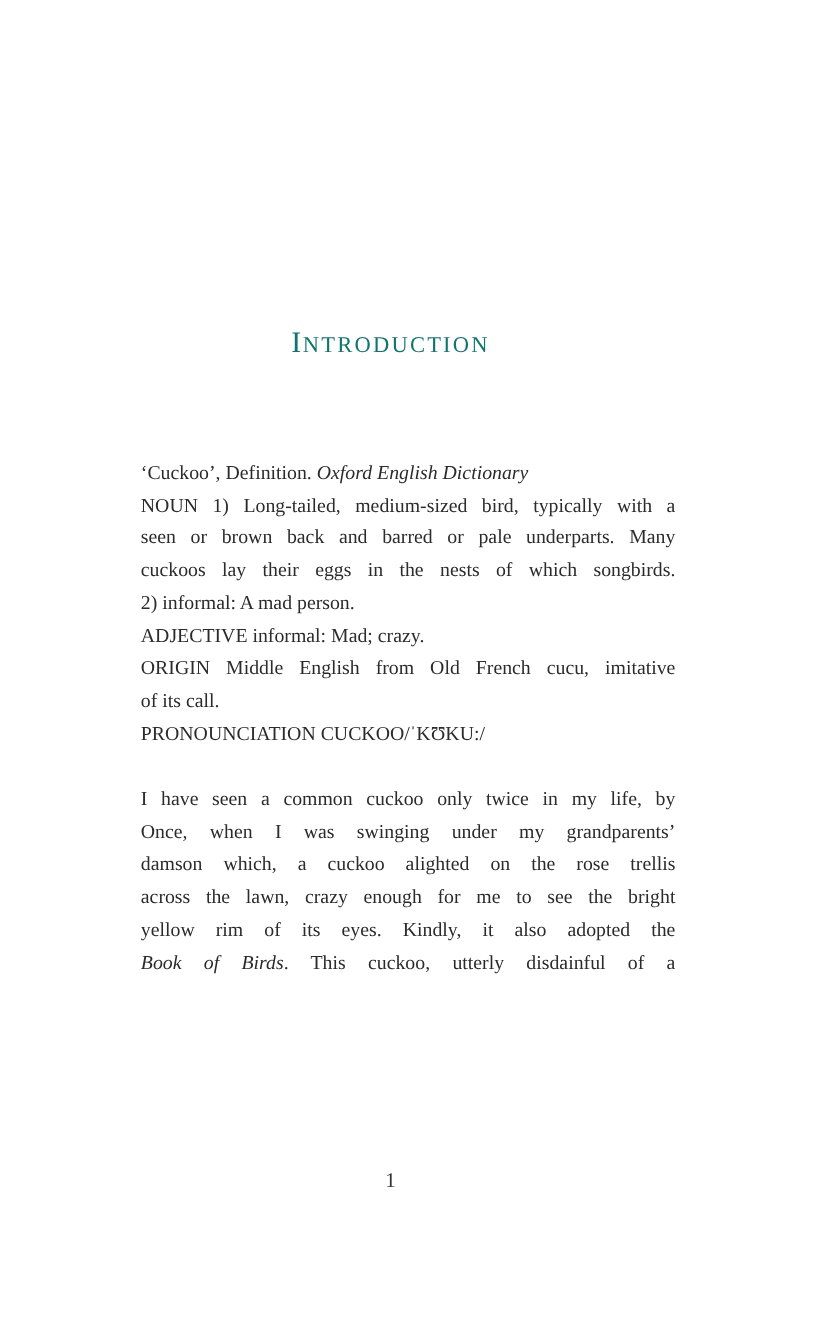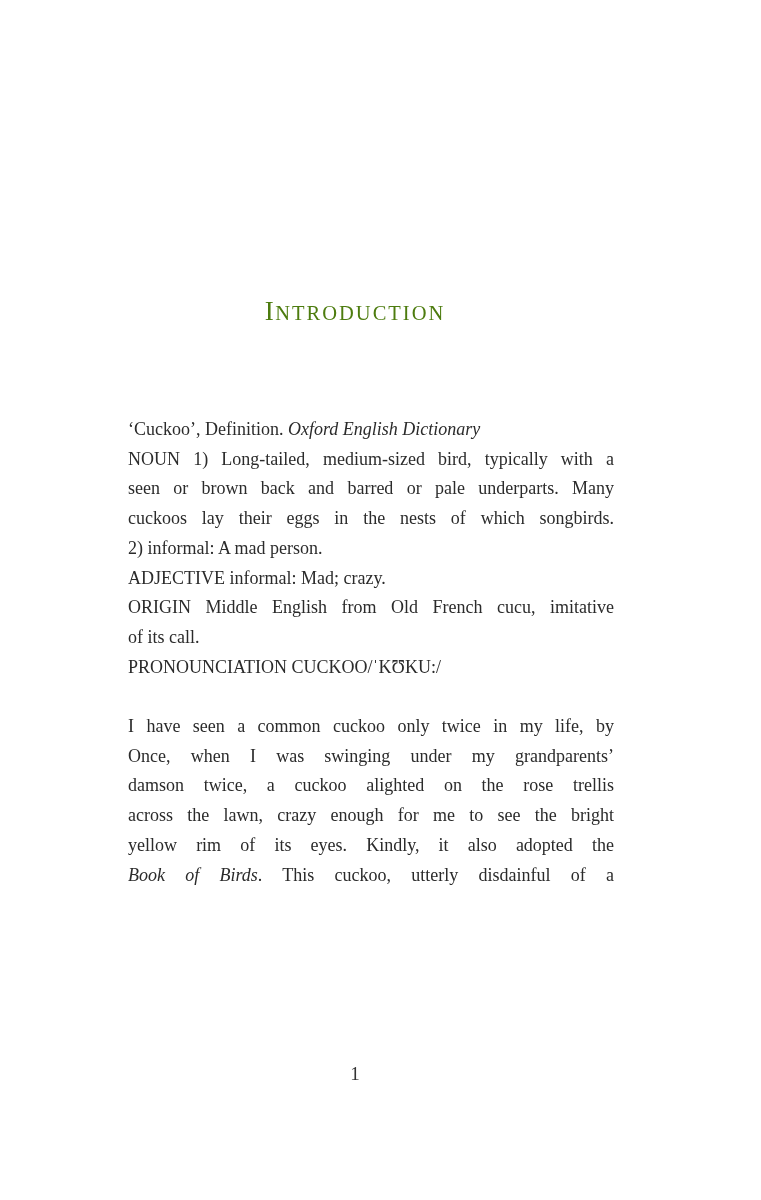--- a/index.html
+++ b/index.html
@@ -17,21 +17,21 @@
     overflow: hidden;
   }
   .title {
     position: absolute;
     left: 112px;
     width: 486px;
     top: 291px;
     margin: 0;
     text-align: center;
     font-weight: normal;
-    color: #4d7c0f;
+    color: #0f766e;
     white-space: nowrap;
   }
   .t-initial {
     font-size: 27px;
     letter-spacing: 1.5px;
   }
   .t-rest {
     font-size: 20.5px;
     letter-spacing: 2px;
   }
@@ -78,21 +78,21 @@
     <div class="ln">2) informal: A mad person.</div>
     <div class="ln">ADJECTIVE informal: Mad; crazy.</div>
     <div class="ln j">ORIGIN Middle English from Old French cucu, imitative</div>
     <div class="ln">of its call.</div>
     <div class="ln">PRONOUNCIATION CUCKOO/ˈKƱKU:/</div>
   </div>
 
   <div class="block para">
     <div class="ln j">I have seen a common cuckoo only twice in my life, by</div>
     <div class="ln j">Once, when I was swinging under my grandparents’</div>
-    <div class="ln j">damson twice, a cuckoo alighted on the rose trellis</div>
+    <div class="ln j">damson which, a cuckoo alighted on the rose trellis</div>
     <div class="ln j">across the lawn, crazy enough for me to see the bright</div>
     <div class="ln j">yellow rim of its eyes. Kindly, it also adopted the</div>
     <div class="ln j"><span class="it">Book of Birds</span><span>. This cuckoo, utterly disdainful of a</span></div>
   </div>
 
   <div class="folio">1</div>
 
 </div>
 
 </body></html>

